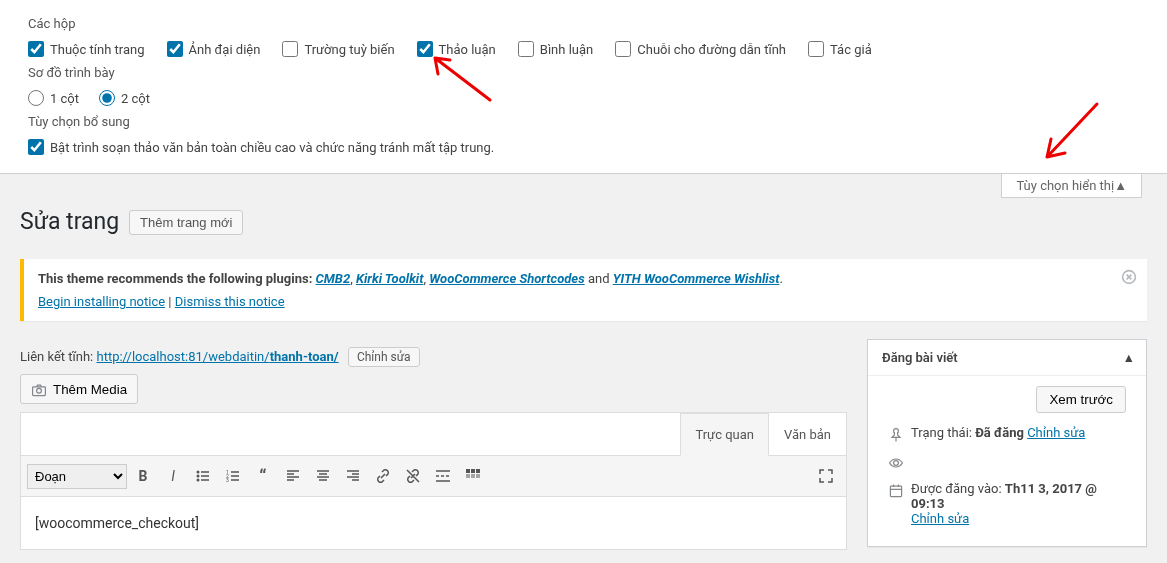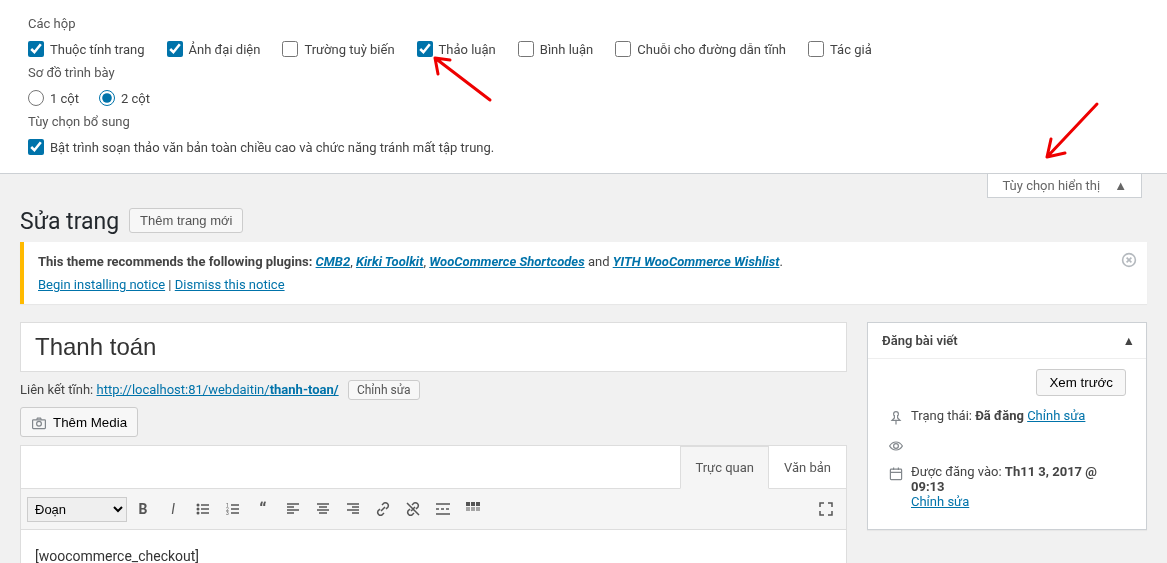--- a/index.html
+++ b/index.html
@@ -6,25 +6,25 @@
 body{font-family:-apple-system,BlinkMacSystemFont,"Segoe UI",Roboto,Arial,sans-serif;font-size:13px;color:#444;background:#f1f1f1;width:1167px}
 .top-panel{background:#fff;padding:8px 20px 18px 28px;border-bottom:1px solid #ccd0d4}
 .section-label{margin:8px 0 10px 0;font-size:13px;color:#555}
 .cb-row{display:flex;gap:22px;align-items:center;flex-wrap:wrap}
 .cb-item{display:flex;align-items:center;gap:6px}
 input[type=checkbox]{width:16px;height:16px;accent-color:#0073aa;margin:0}
 input[type=checkbox]:checked{accent-color:#0073aa}
 .radio-row{display:flex;gap:20px;align-items:center;margin-top:4px}
 input[type=radio]{accent-color:#0073aa;width:16px;height:16px}
 .screen-options-row{display:flex;justify-content:flex-end;padding-right:25px;background:#f1f1f1}
-.screen-toggle{background:#fff;border:1px solid #ccd0d4;border-top:none;padding:4px 14px;font-size:13px;color:#666;display:flex;align-items:center;gap:14px}
-.page-heading{display:flex;align-items:flex-start;gap:10px;padding:10px 20px 0 20px}
+.screen-toggle{background:#fff;border:1px solid #ccd0d4;border-top:none;padding:4px 14px;font-size:13px;color:#666;display:flex;align-items:center;gap:0}
+.page-heading{display:flex;align-items:flex-end;gap:10px;padding:10px 20px 0 20px}
 .page-heading h1{font-size:23px;font-weight:400;color:#23282d}
 .btn{background:#f7f7f7;border:1px solid #ccc;padding:4px 10px;font-size:13px;color:#555;border-radius:3px}
-.notice{margin:7px 20px 0 20px;background:#fff;border-left:4px solid #ffba00;padding:12px 14px;position:relative;box-shadow:0 1px 1px rgba(0,0,0,.04)}
+.notice{margin:24px 20px 0 20px;background:#fff;border-left:4px solid #ffba00;padding:12px 14px;position:relative;box-shadow:0 1px 1px rgba(0,0,0,.04)}
 .notice a{color:#0073aa;text-decoration:underline}
 .notice .close{position:absolute;right:10px;top:10px;color:#b4b9be;font-size:16px}
 .layout{display:flex;gap:20px;padding:18px 20px 0 20px}
 .main{flex:1}
 .sidebar{width:280px}
 .title-input{width:100%;font-size:24px;padding:10px 14px;border:1px solid #ddd;background:#fff;color:#333}
 .permalink{margin:10px 0;font-size:13px}
 .permalink a{color:#0073aa;text-decoration:underline}
 .permalink .edit{border:1px solid #ccc;background:#f7f7f7;padding:2px 8px;font-size:12px;border-radius:3px;margin-left:6px;text-decoration:none;color:#555}
 .media-row{margin-bottom:8px}
@@ -128,21 +128,20 @@
   <p style="margin-bottom:8px">
     <b>This theme recommends the following plugins: </b><a href="#"><b><i>CMB2</i></b></a>, <a href="#"><b><i>Kirki Toolkit</i></b></a>, <a href="#"><b><i>WooCommerce Shortcodes</i></b></a><span> and </span><a href="#"><b><i>YITH WooCommerce Wishlist</i></b></a><span>.</span>
   </p>
   <p>
     <a href="#">Begin installing notice</a><span> | </span><a href="#">Dismiss this notice</a>
   </p>
 </div>
 
 <div class="layout">
   <div class="main">
-    <input class="title-input" id="title-in" value="Thanh toán" style="">
     <div class="permalink">
       <span>Liên kết tĩnh: </span><a href="#"><span>http://localhost:81/webdaitin/</span><b>thanh-toan/</b></a>
       <a href="#" class="edit">Chỉnh sửa</a>
     </div>
     <div class="media-row">
       <button class="media-btn">
         <svg class="ic" viewBox="0 0 20 20">
             <rect x="2" y="6" width="16" height="11" rx="1" fill="none" stroke="currentColor" stroke-width="1.5"></rect>
             <circle cx="10" cy="11" r="3" fill="none" stroke="currentColor" stroke-width="1.5"></circle>
             <path d="M7 6l1-2h4l1 2" fill="none" stroke="currentColor" stroke-width="1.5"></path>

